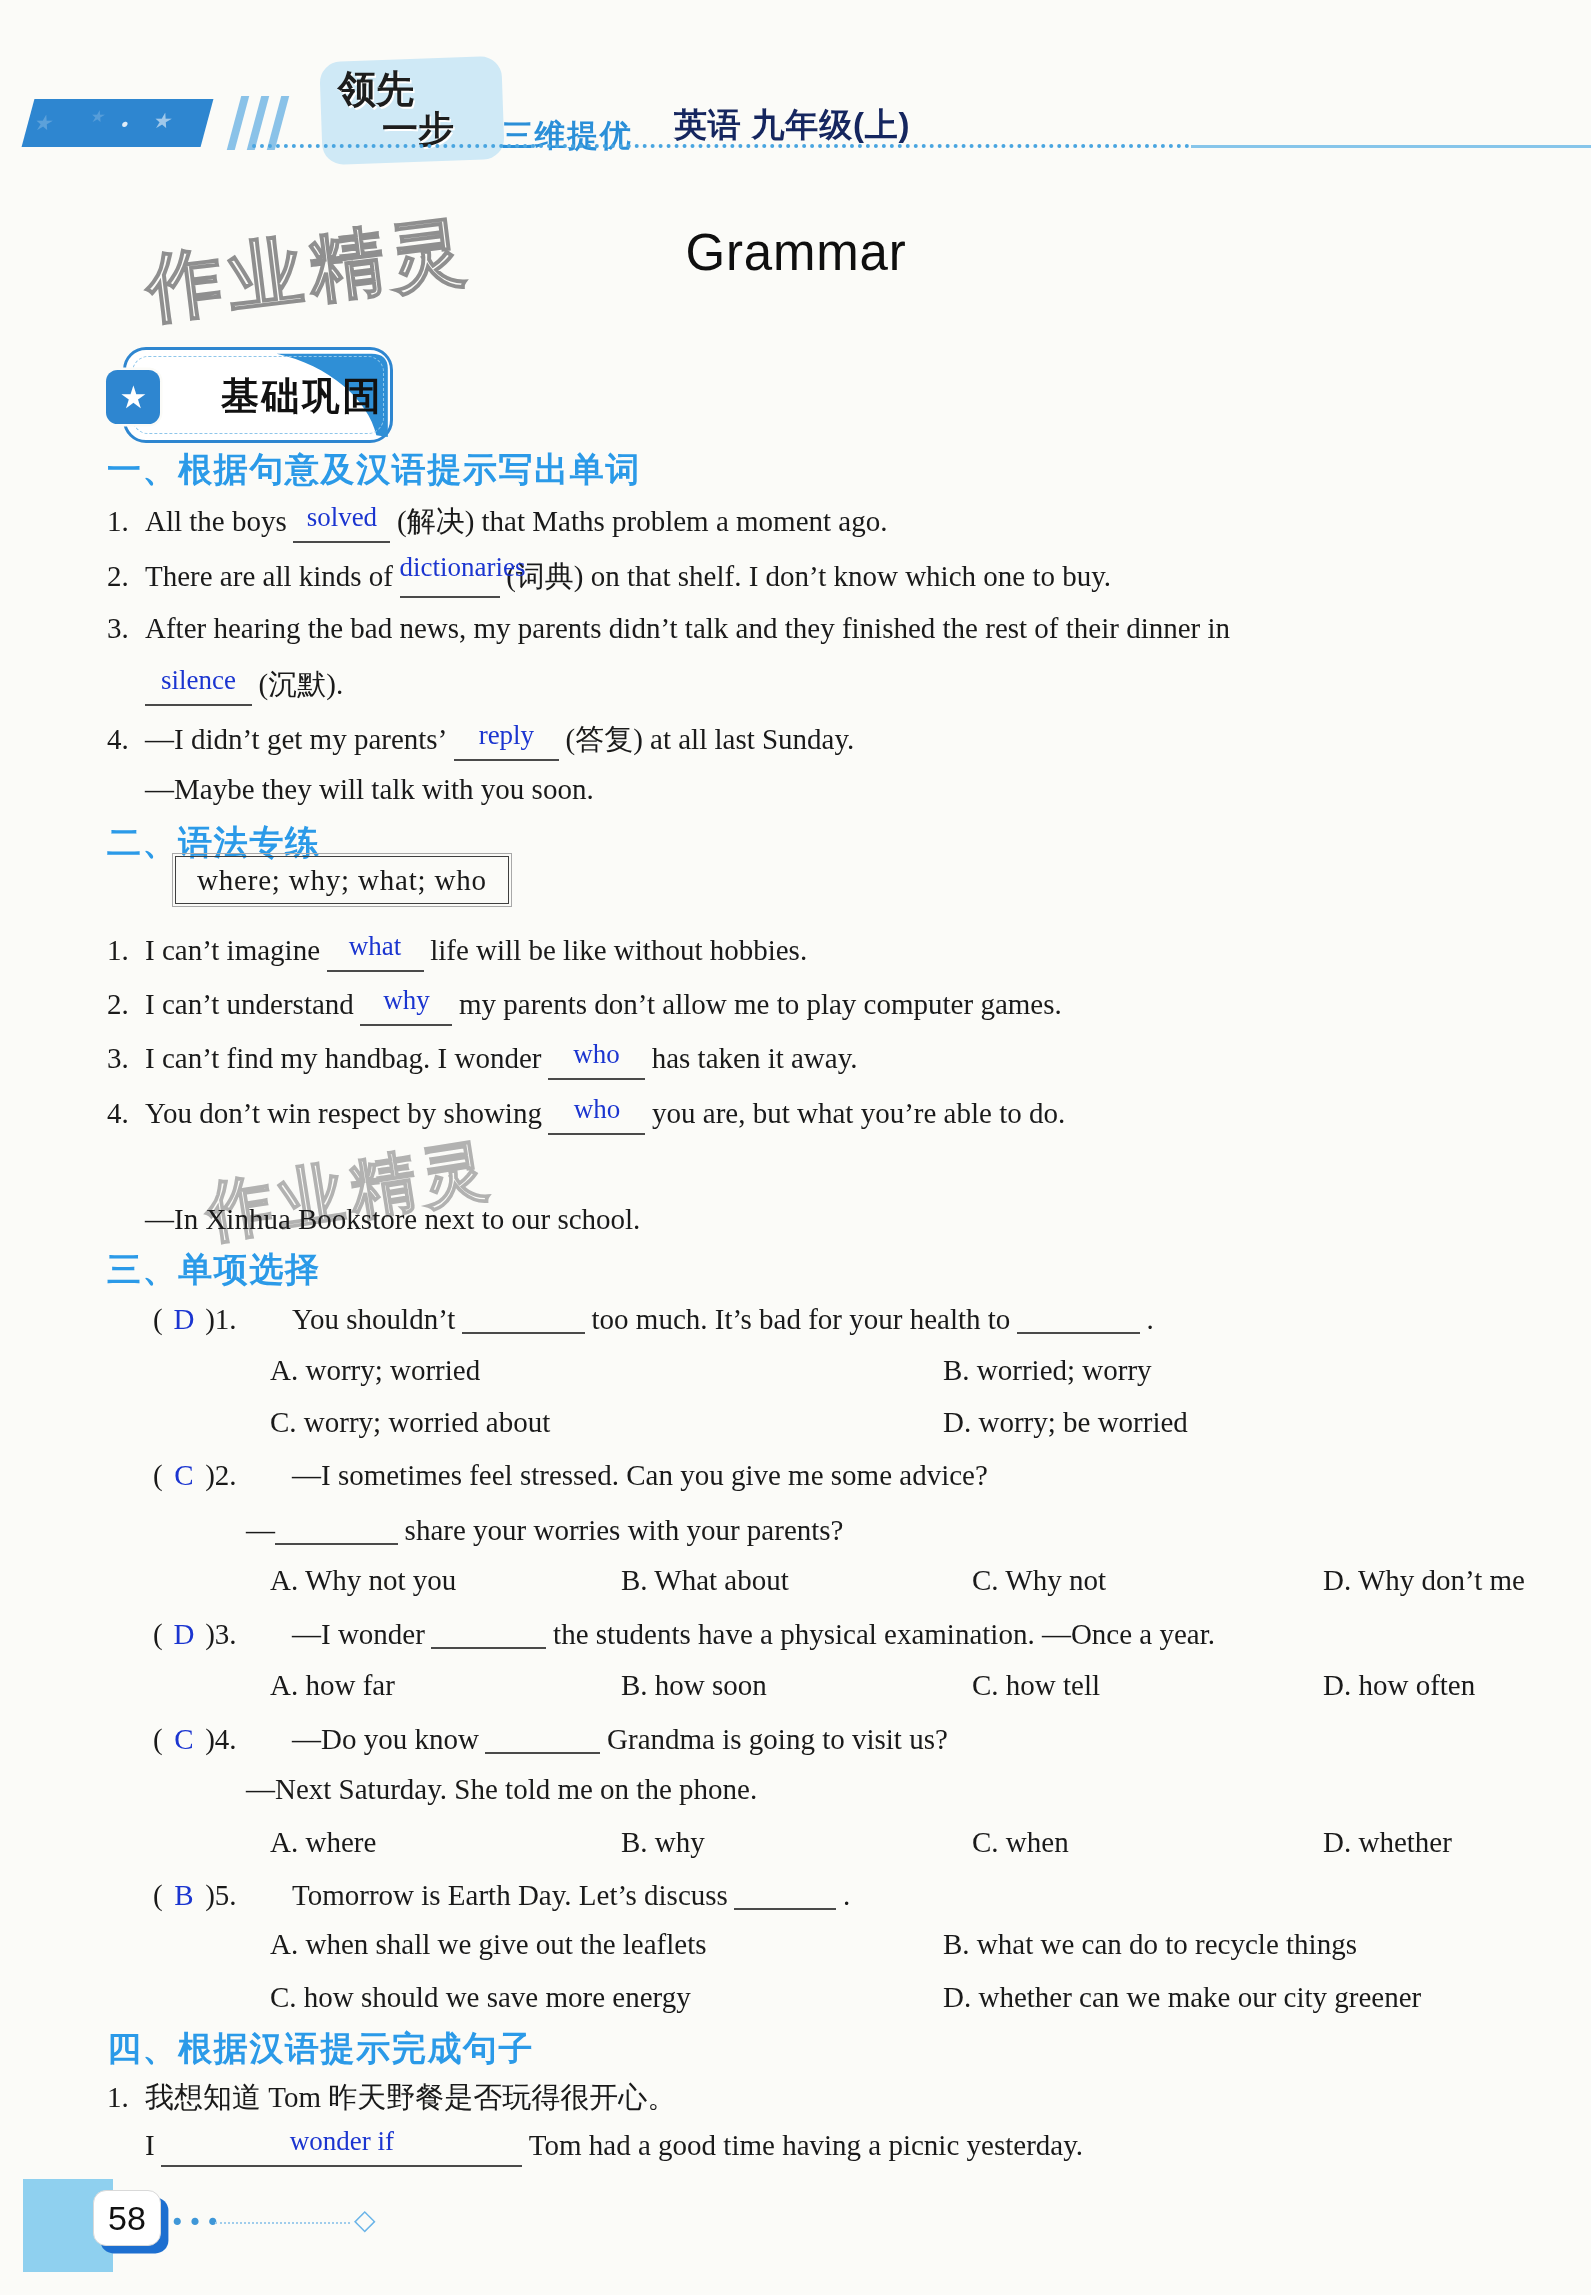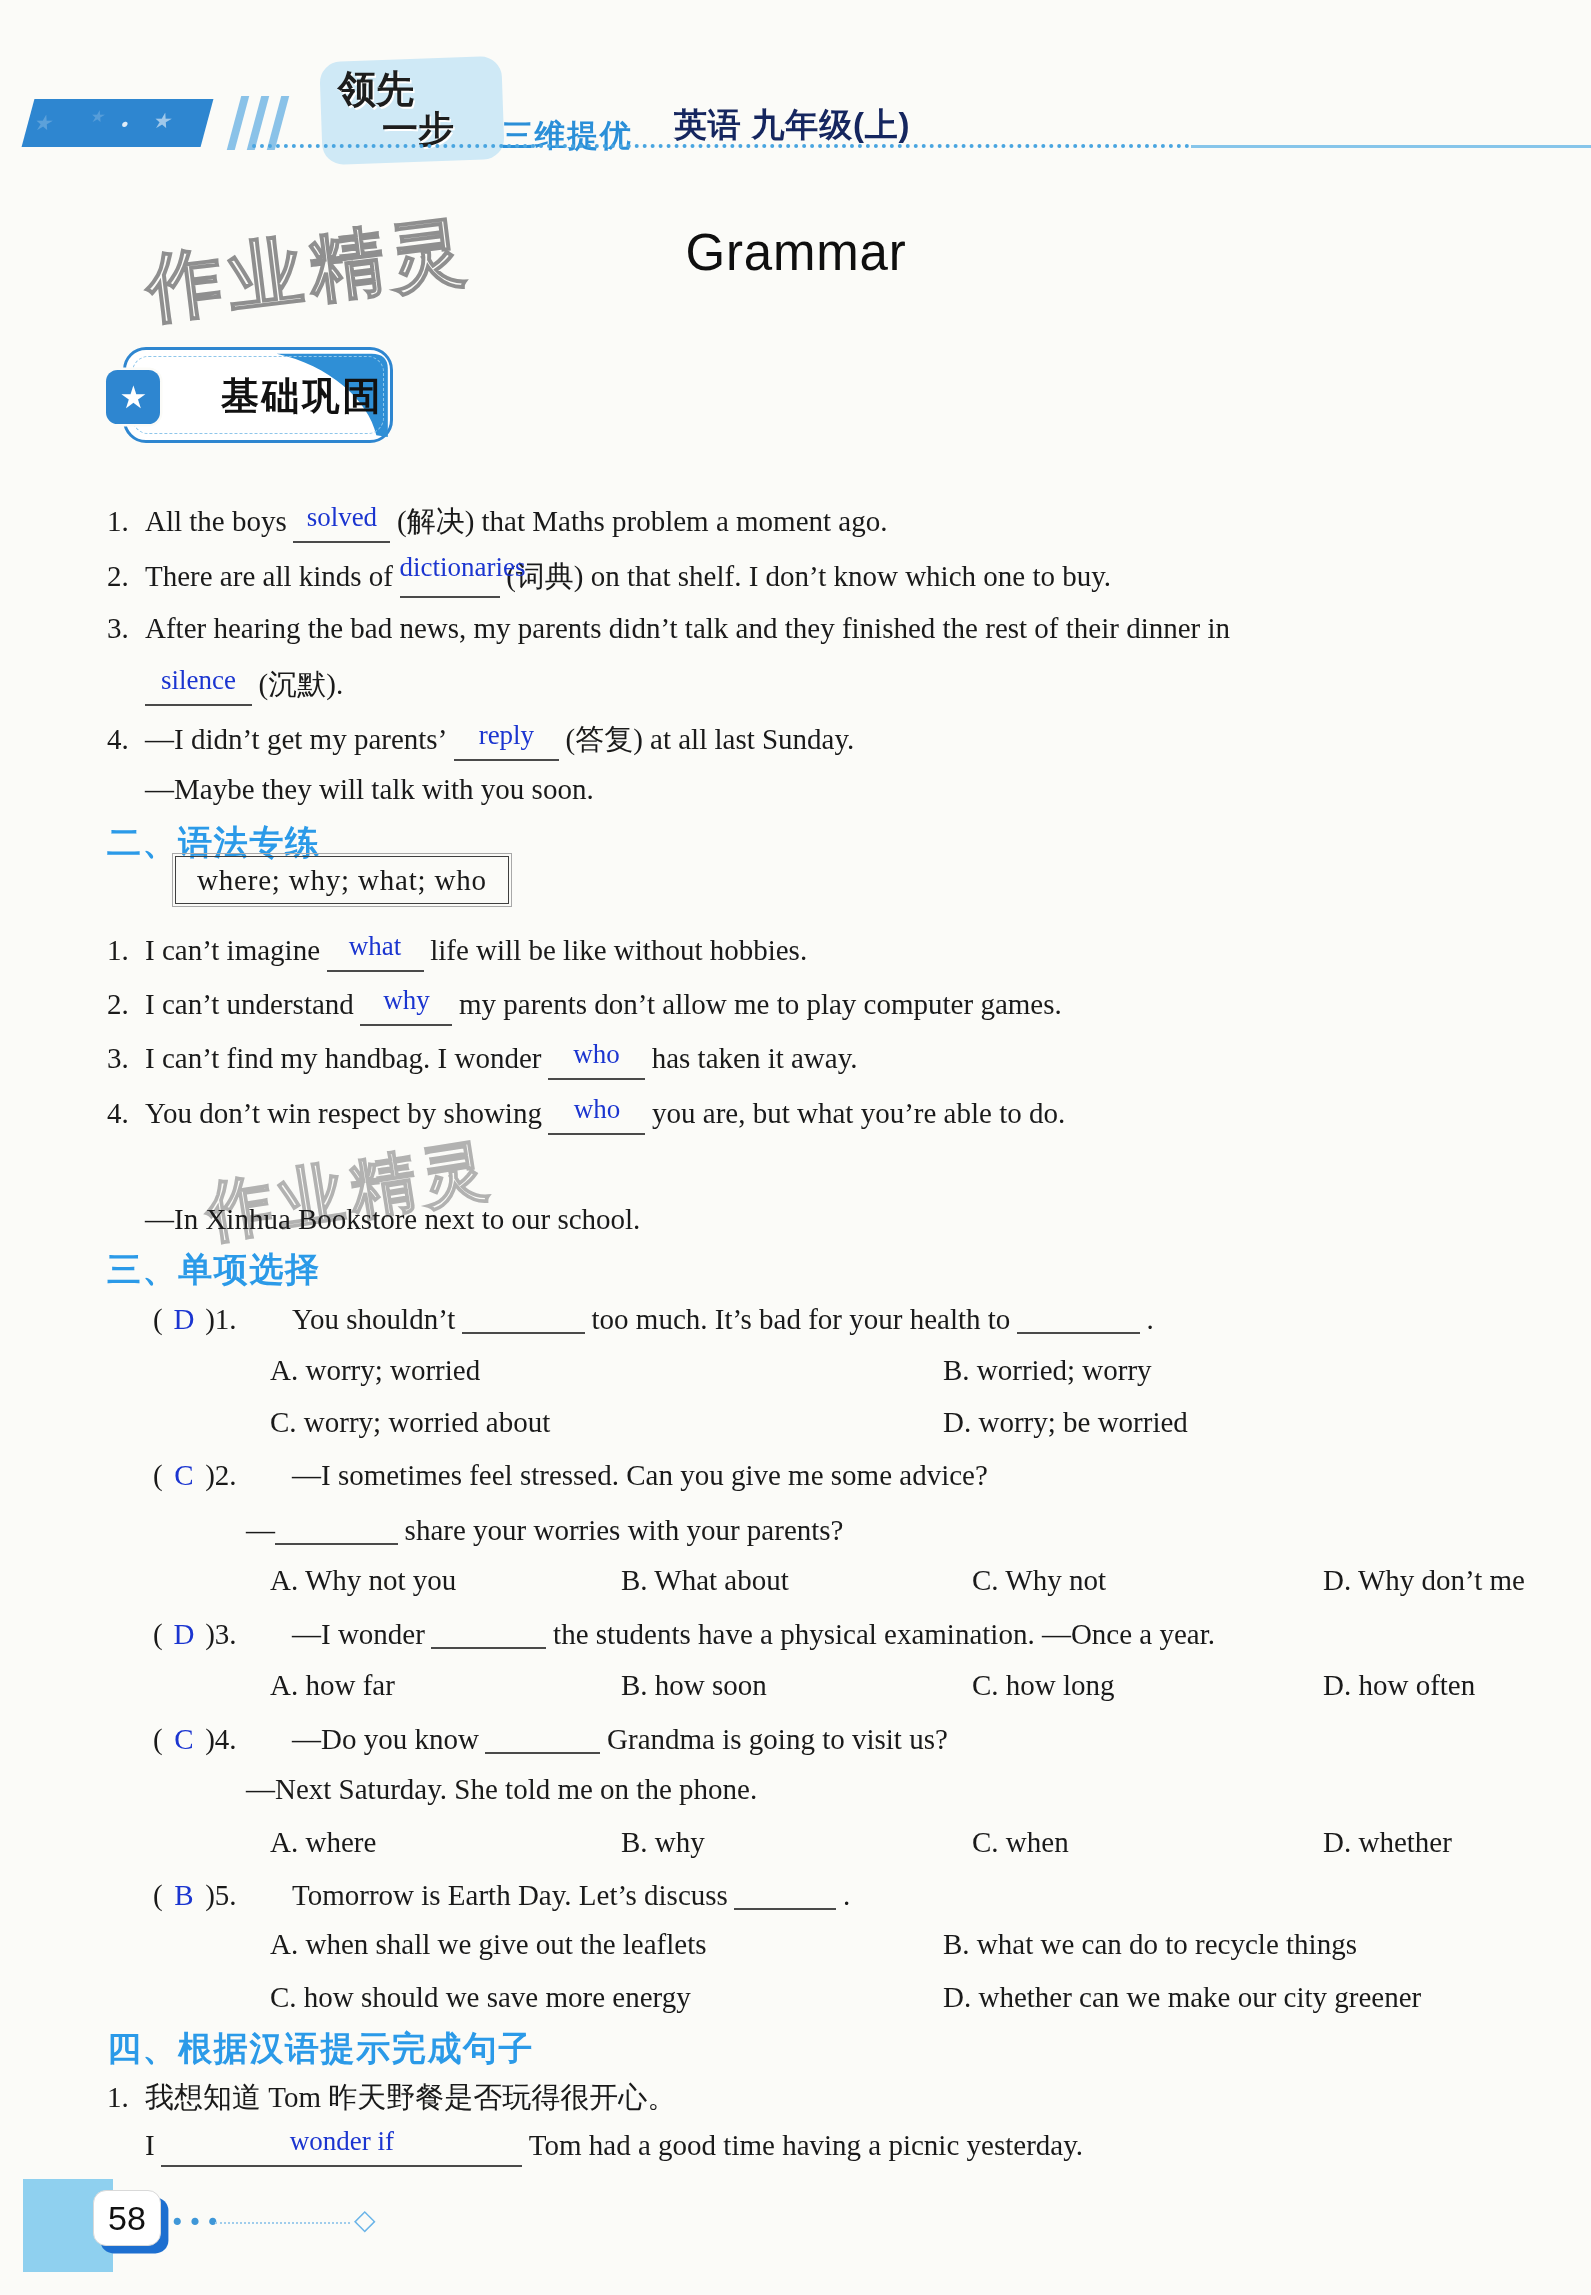--- a/index.html
+++ b/index.html
@@ -94,20 +94,21 @@
 
   <div class="badge">
     <svg width="123" height="85" viewBox="0 0 150 104">
       <path d="M14 2 C78 16 126 58 136 102 L150 104 L150 20 Q150 2 130 2 Z" fill="#2f8fd6"></path>
     </svg>
     <div class="dash"></div>
     <div class="chip">★</div>
     <div class="lbl">基础巩固</div>
   </div>
 
+  <div class="row h" style="top:447px">一、根据句意及汉语提示写出单词</div>
 
   <div class="row" style="top:502px"><span class="num">1.</span><span>All the boys</span><span class="blank" style="width:97px"><span class="ansr">solved</span></span><span>(解决) that Maths problem a moment ago.</span></div>
 
   <div class="row" style="top:557px"><span class="num">2.</span><span>There are all kinds of</span><span class="blank" style="width:100px"><span class="ansr" style="transform:translateY(-14.8px)">dictionaries</span></span><span>(词典) on that shelf. I don’t know which one to buy.</span></div>
 
   <div class="row" style="top:612px"><span class="num">3.</span><span>After hearing the bad news, my parents didn’t talk and they finished the rest of their dinner in</span></div>
   <div class="row cont" style="top:665px"><span class="blank" style="width:107px;margin-left:0"><span class="ansr">silence</span></span><span>(沉默).</span></div>
 
   <div class="row" style="top:720px"><span class="num">4.</span><span>—I didn’t get my parents’</span><span class="blank" style="width:105px"><span class="ansr">reply</span></span><span>(答复) at all last Sunday.</span></div>
   <div class="row cont" style="top:773px">—Maybe they will talk with you soon.</div>
@@ -129,21 +130,21 @@
 
   <div class="row" style="top:1301px"><span class="mc">( <span class="ltr">D</span> )<span>1.</span></span><span>You shouldn’t</span><span class="blank" style="width:123px"></span><span>too much. It’s bad for your health to</span><span class="blank" style="width:123px"></span><span>.</span></div>
   <div class="row opts w2" style="top:1354px"><span class="opt opt1">A. worry; worried</span><span class="opt">B. worried; worry</span></div>
   <div class="row opts w2" style="top:1406px"><span class="opt opt1">C. worry; worried about</span><span class="opt">D. worry; be worried</span></div>
 
   <div class="row" style="top:1459px"><span class="mc">( <span class="ltr">C</span> )<span>2.</span></span><span>—I sometimes feel stressed. Can you give me some advice?</span></div>
   <div class="row" style="top:1512px;padding-left:139px"><span>—</span><span class="blank" style="width:123px;margin-left:0"></span><span>share your worries with your parents?</span></div>
   <div class="row opts w4" style="top:1564px"><span class="opt">A. Why not you</span><span class="opt">B. What about</span><span class="opt">C. Why not</span><span class="opt">D. Why don’t me</span></div>
 
   <div class="row" style="top:1616px"><span class="mc">( <span class="ltr">D</span> )<span>3.</span></span><span>—I wonder</span><span class="blank" style="width:115px"></span><span>the students have a physical examination. —Once a year.</span></div>
-  <div class="row opts w4" style="top:1669px"><span class="opt">A. how far</span><span class="opt">B. how soon</span><span class="opt">C. how long</span><span class="opt">D. how often</span></div>
+  <div class="row opts w4" style="top:1669px"><span class="opt">A. how far</span><span class="opt">B. how soon</span><span class="opt">C. how tell</span><span class="opt">D. how often</span></div>
 
   <div class="row" style="top:1721px"><span class="mc">( <span class="ltr">C</span> )<span>4.</span></span><span>—Do you know</span><span class="blank" style="width:115px"></span><span>Grandma is going to visit us?</span></div>
   <div class="row" style="top:1773px;padding-left:139px">—Next Saturday. She told me on the phone.</div>
   <div class="row opts w4" style="top:1826px"><span class="opt">A. where</span><span class="opt">B. why</span><span class="opt">C. when</span><span class="opt">D. whether</span></div>
 
   <div class="row" style="top:1877px"><span class="mc">( <span class="ltr">B</span> )<span>5.</span></span><span>Tomorrow is Earth Day. Let’s discuss</span><span class="blank" style="width:102px"></span><span>.</span></div>
   <div class="row opts w2" style="top:1928px"><span class="opt opt1">A. when shall we give out the leaflets</span><span class="opt">B. what we can do to recycle things</span></div>
   <div class="row opts w2" style="top:1981px"><span class="opt opt1">C. how should we save more energy</span><span class="opt">D. whether can we make our city greener</span></div>
 
   <div class="row h" style="top:2026px">四、根据汉语提示完成句子</div>

